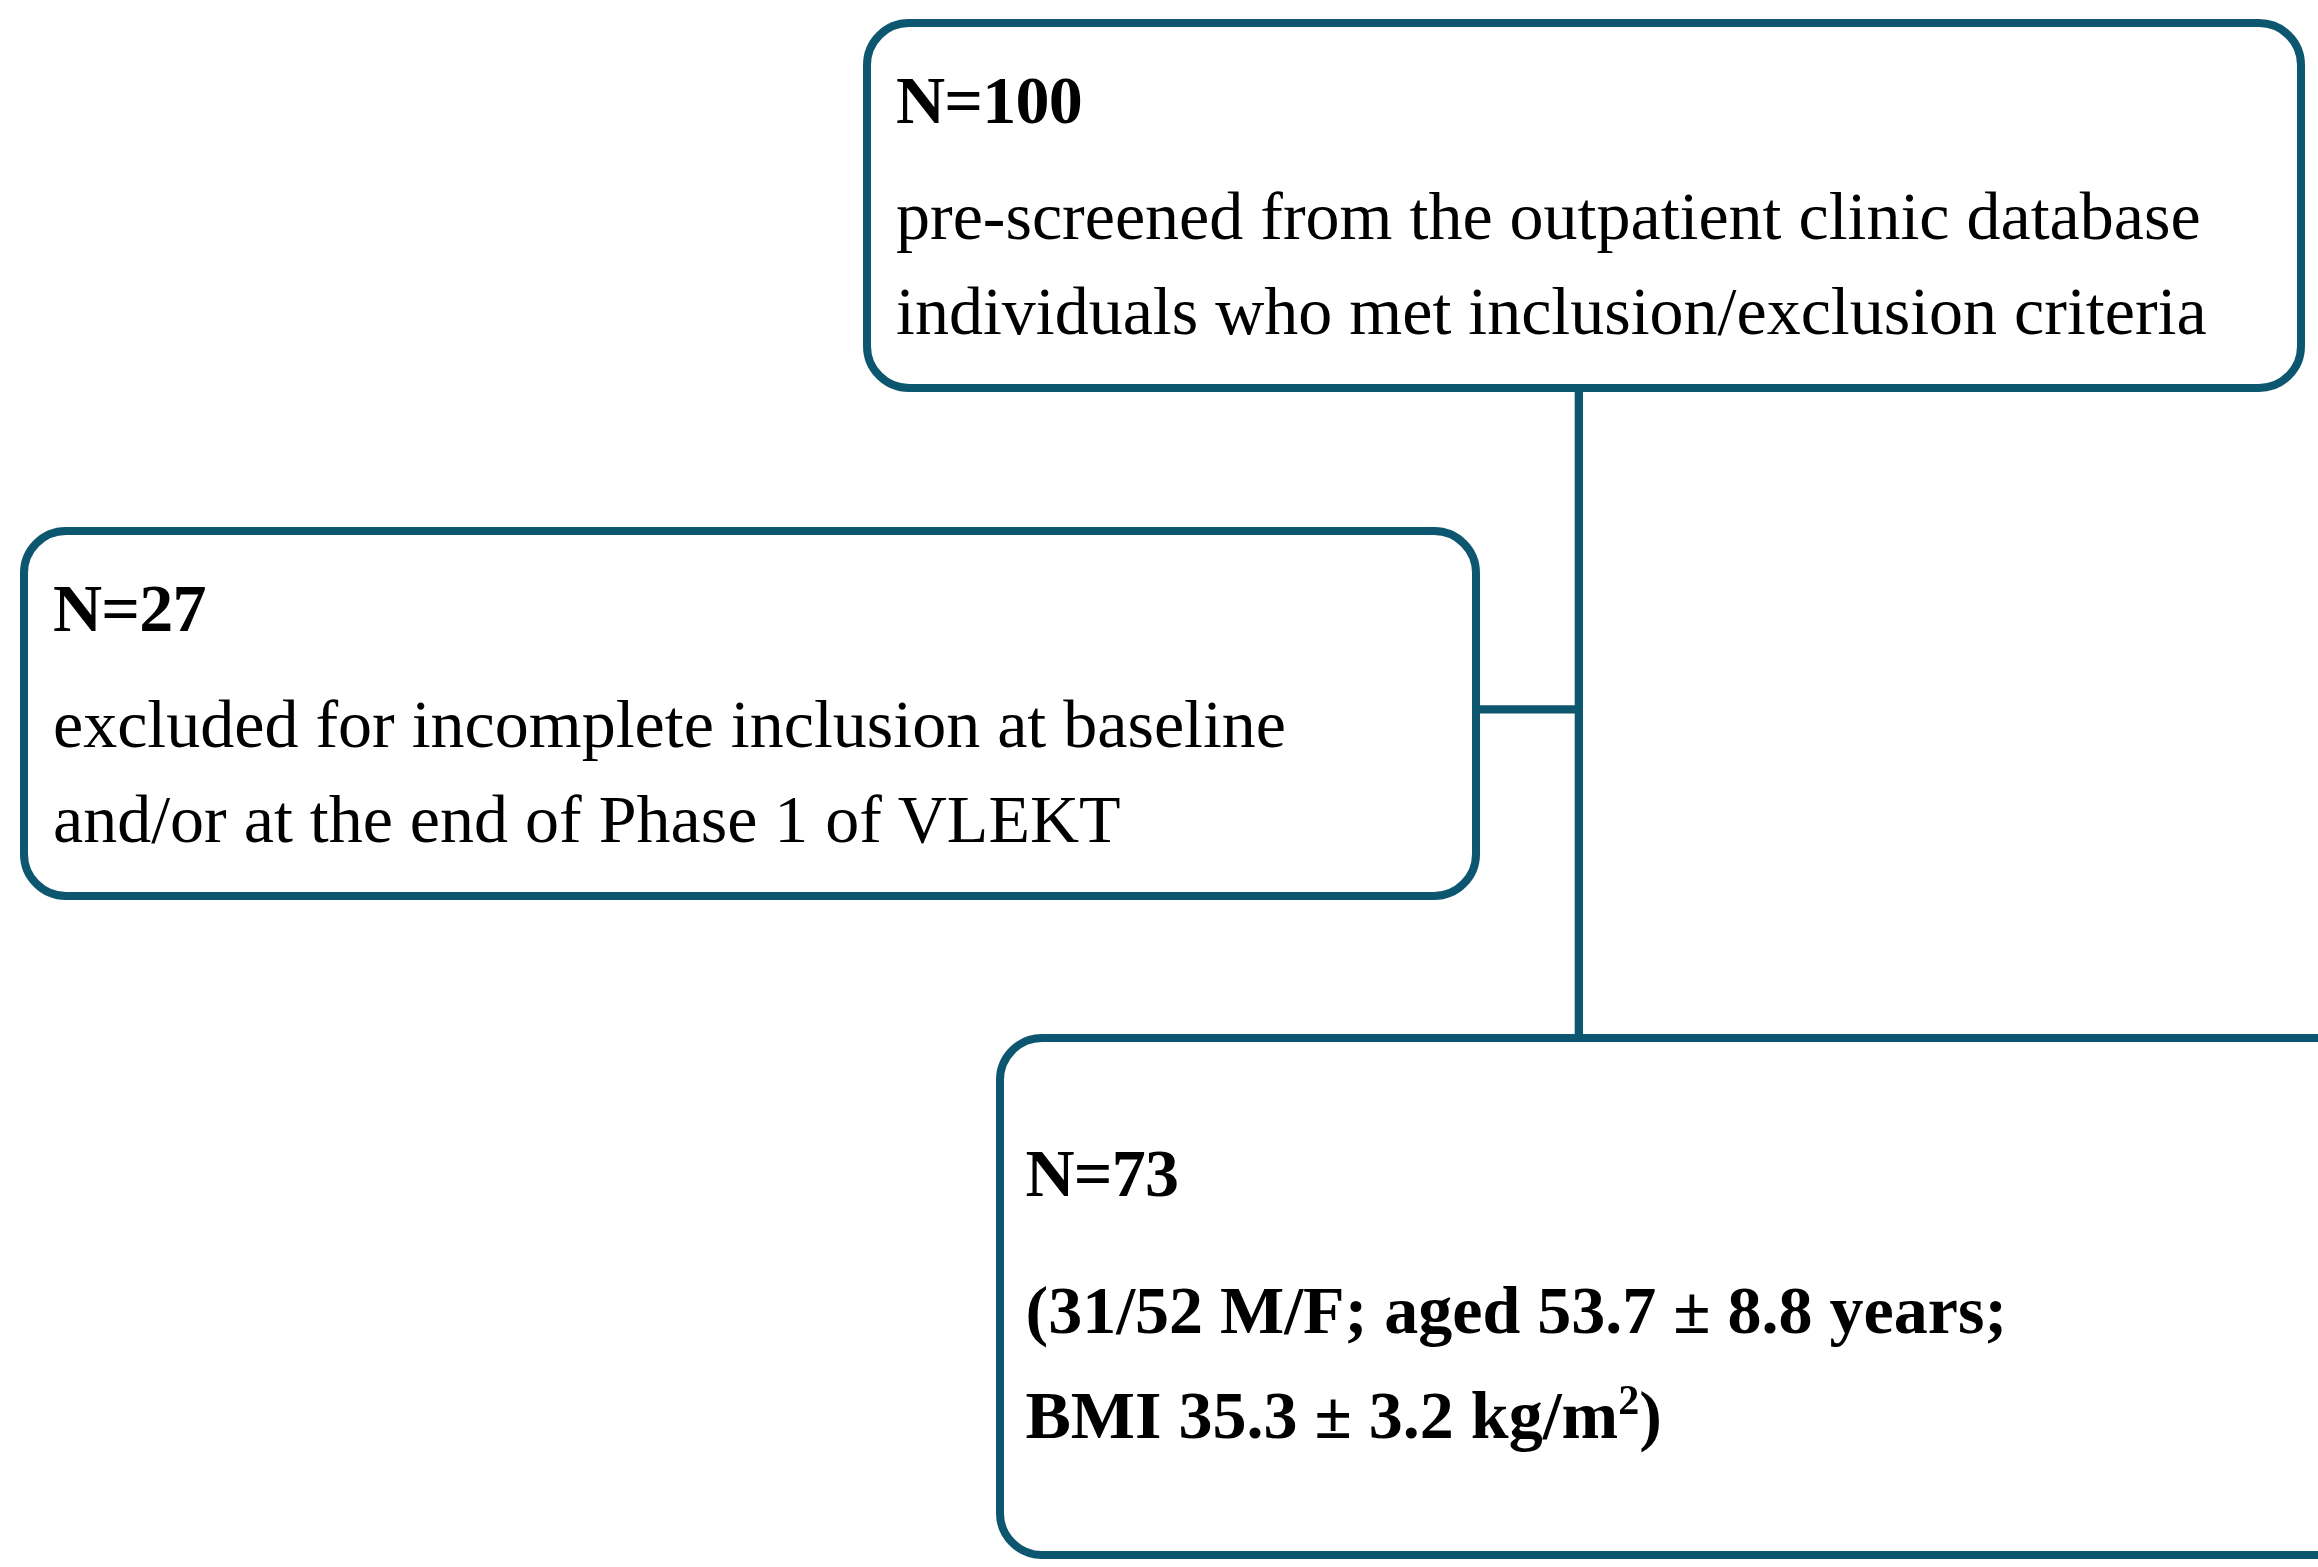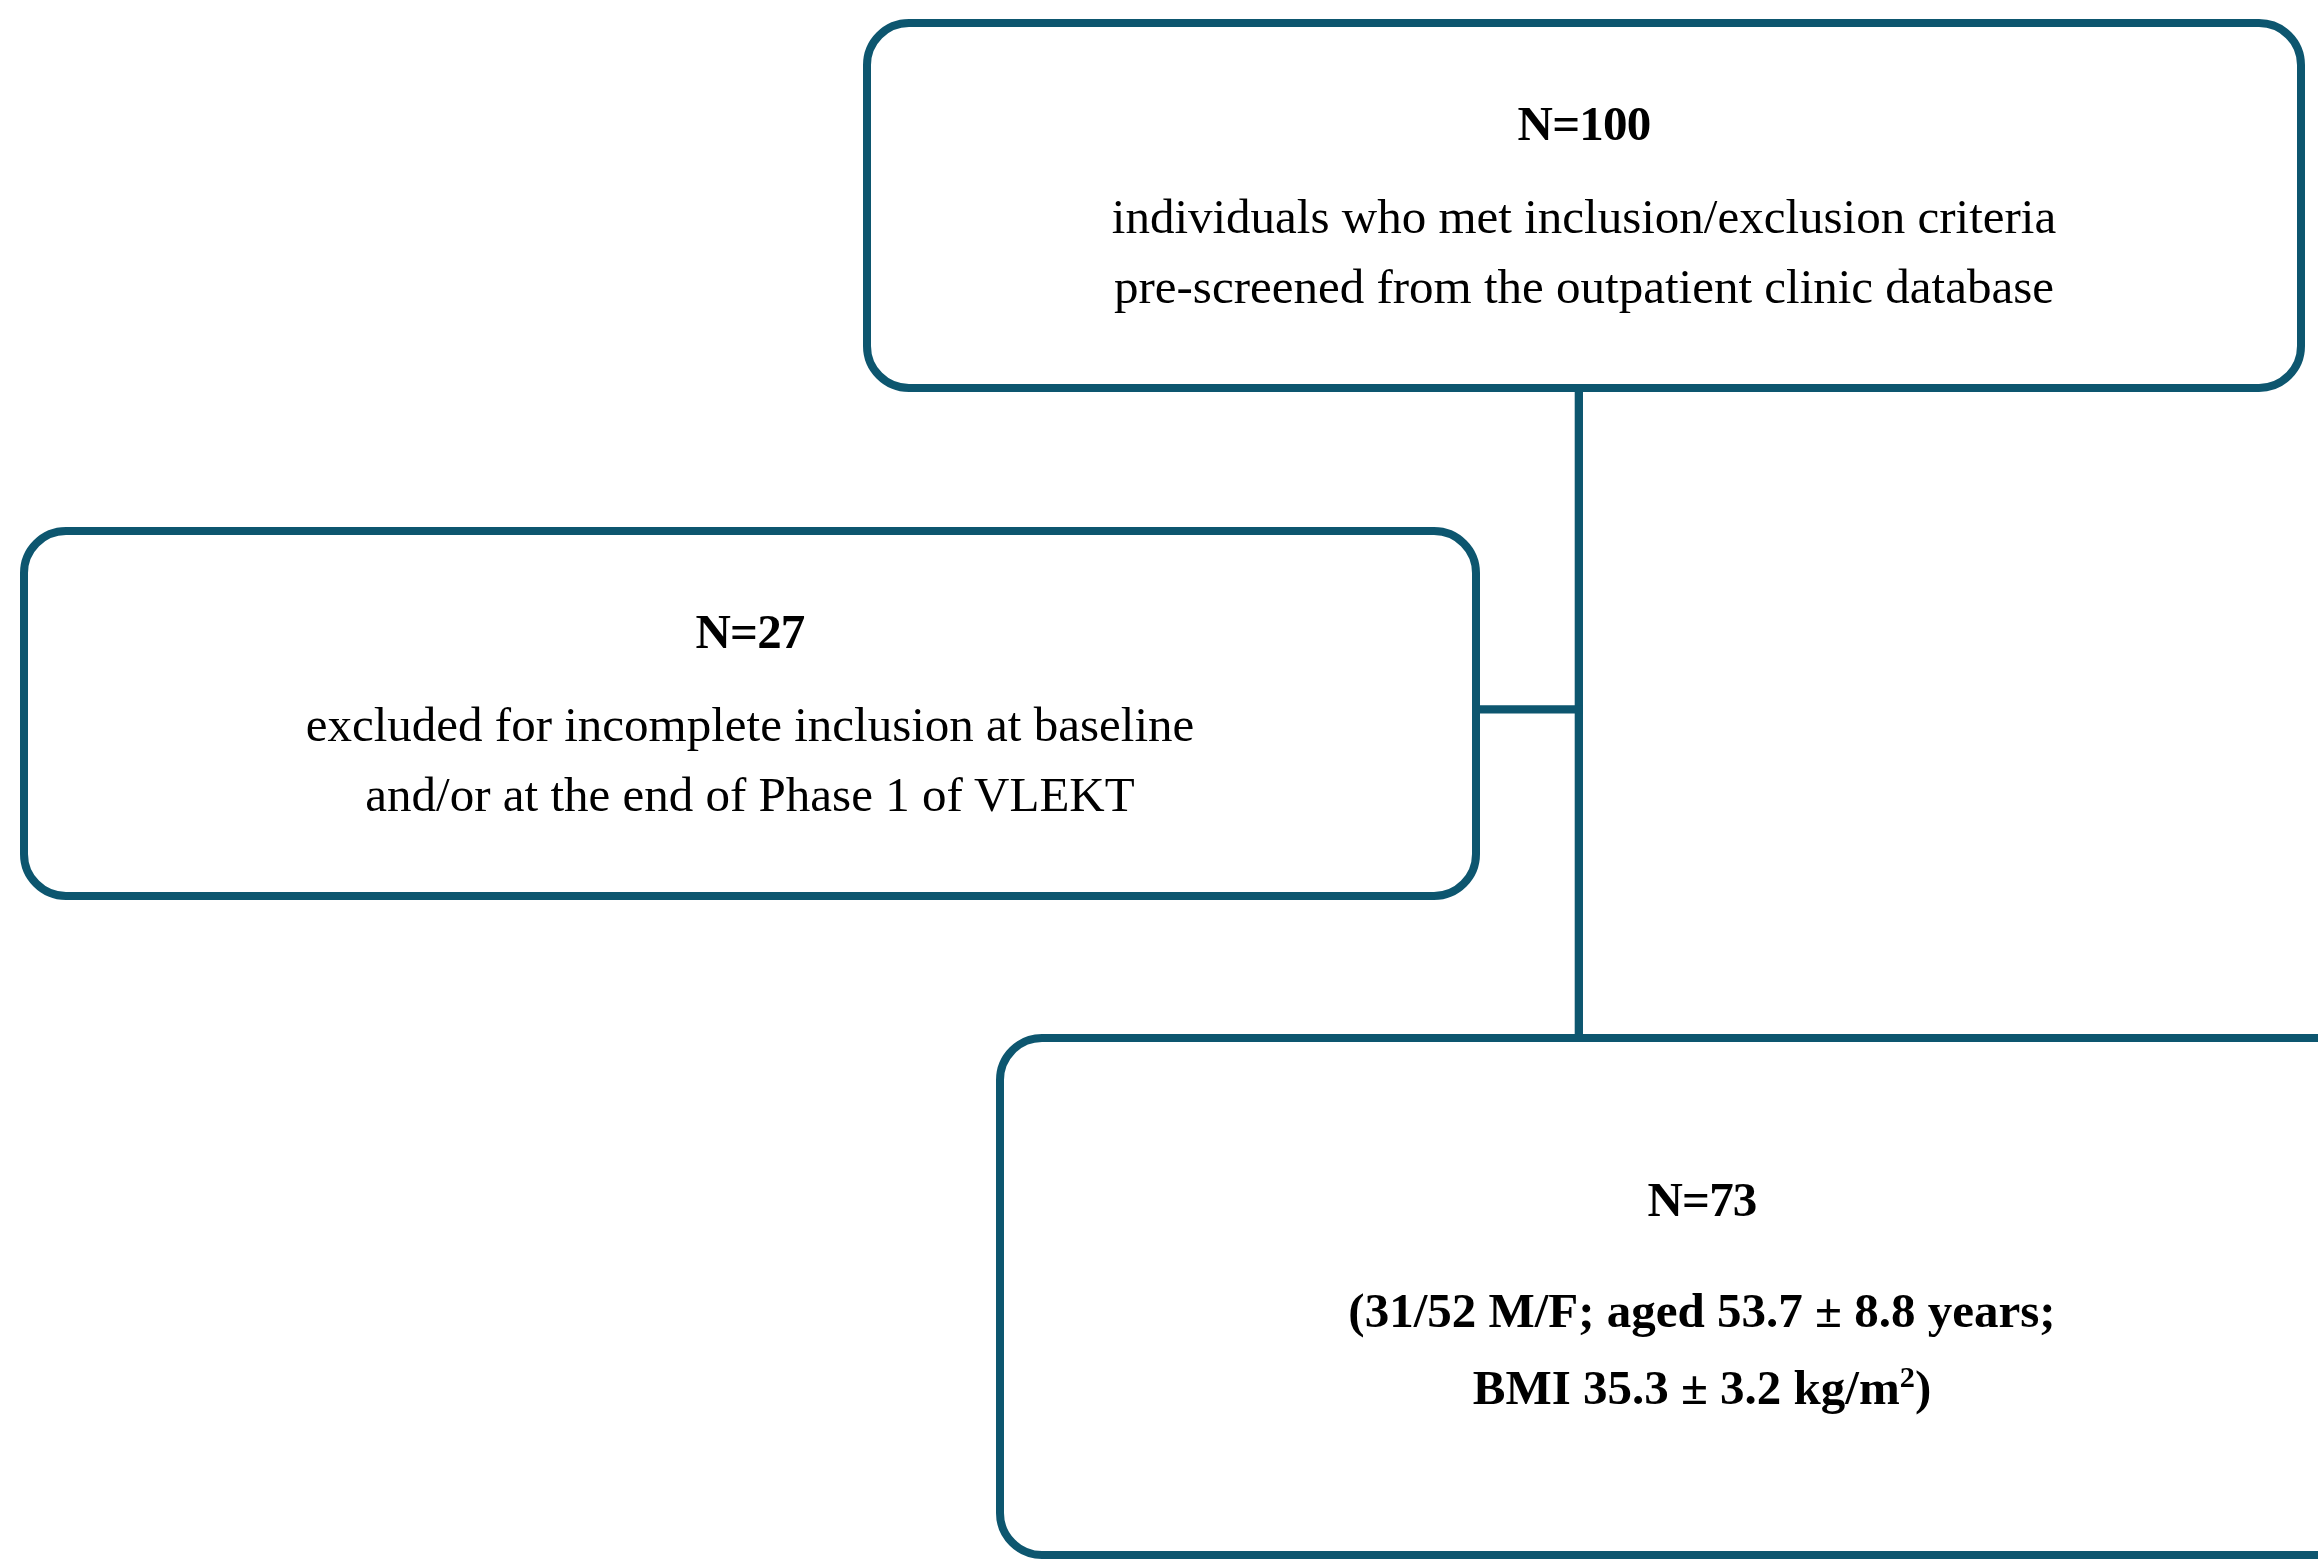--- a/index.html
+++ b/index.html
@@ -38,23 +38,22 @@
     z-index: 2;
     display: flex;
     flex-direction: column;
     align-items: center;
     justify-content: center;
   }
 
   .box-line {
     display: block;
     width: 100%;
-    text-align: center;
     color: #000000;
-    font-size: 49px;
+    font-size: 68px;
     line-height: 1.28;
     white-space: nowrap;
     margin-top: 8px;
   }
   .box-line.bold {
     font-weight: bold;
   }
   .box-line.heading {
     font-weight: bold;
     letter-spacing: -0.8px;
@@ -102,22 +101,22 @@
 
   <svg id="connectors" viewBox="0 0 2798 1892" xmlns="http://www.w3.org/2000/svg">
 
     <line x1="1905" y1="468" x2="1905" y2="1254" stroke="#0d566f" stroke-width="10"></line>
 
     <line x1="1780" y1="856" x2="1910" y2="856" stroke="#0d566f" stroke-width="10"></line>
   </svg>
 
   <div class="flow-box" id="box-screened">
     <span class="box-line heading">N=100</span>
+    <span class="box-line">pre-screened from the outpatient clinic database</span>
     <span class="box-line">individuals who met inclusion/exclusion criteria</span>
-    <span class="box-line">pre-screened from the outpatient clinic database</span>
   </div>
 
   <div class="flow-box" id="box-excluded">
     <span class="box-line heading">N=27</span>
     <span class="box-line">excluded for incomplete inclusion at baseline</span>
     <span class="box-line">and/or at the end of Phase 1 of VLEKT</span>
   </div>
 
   <div class="flow-box" id="box-included">
     <span class="box-line heading">N=73</span>

